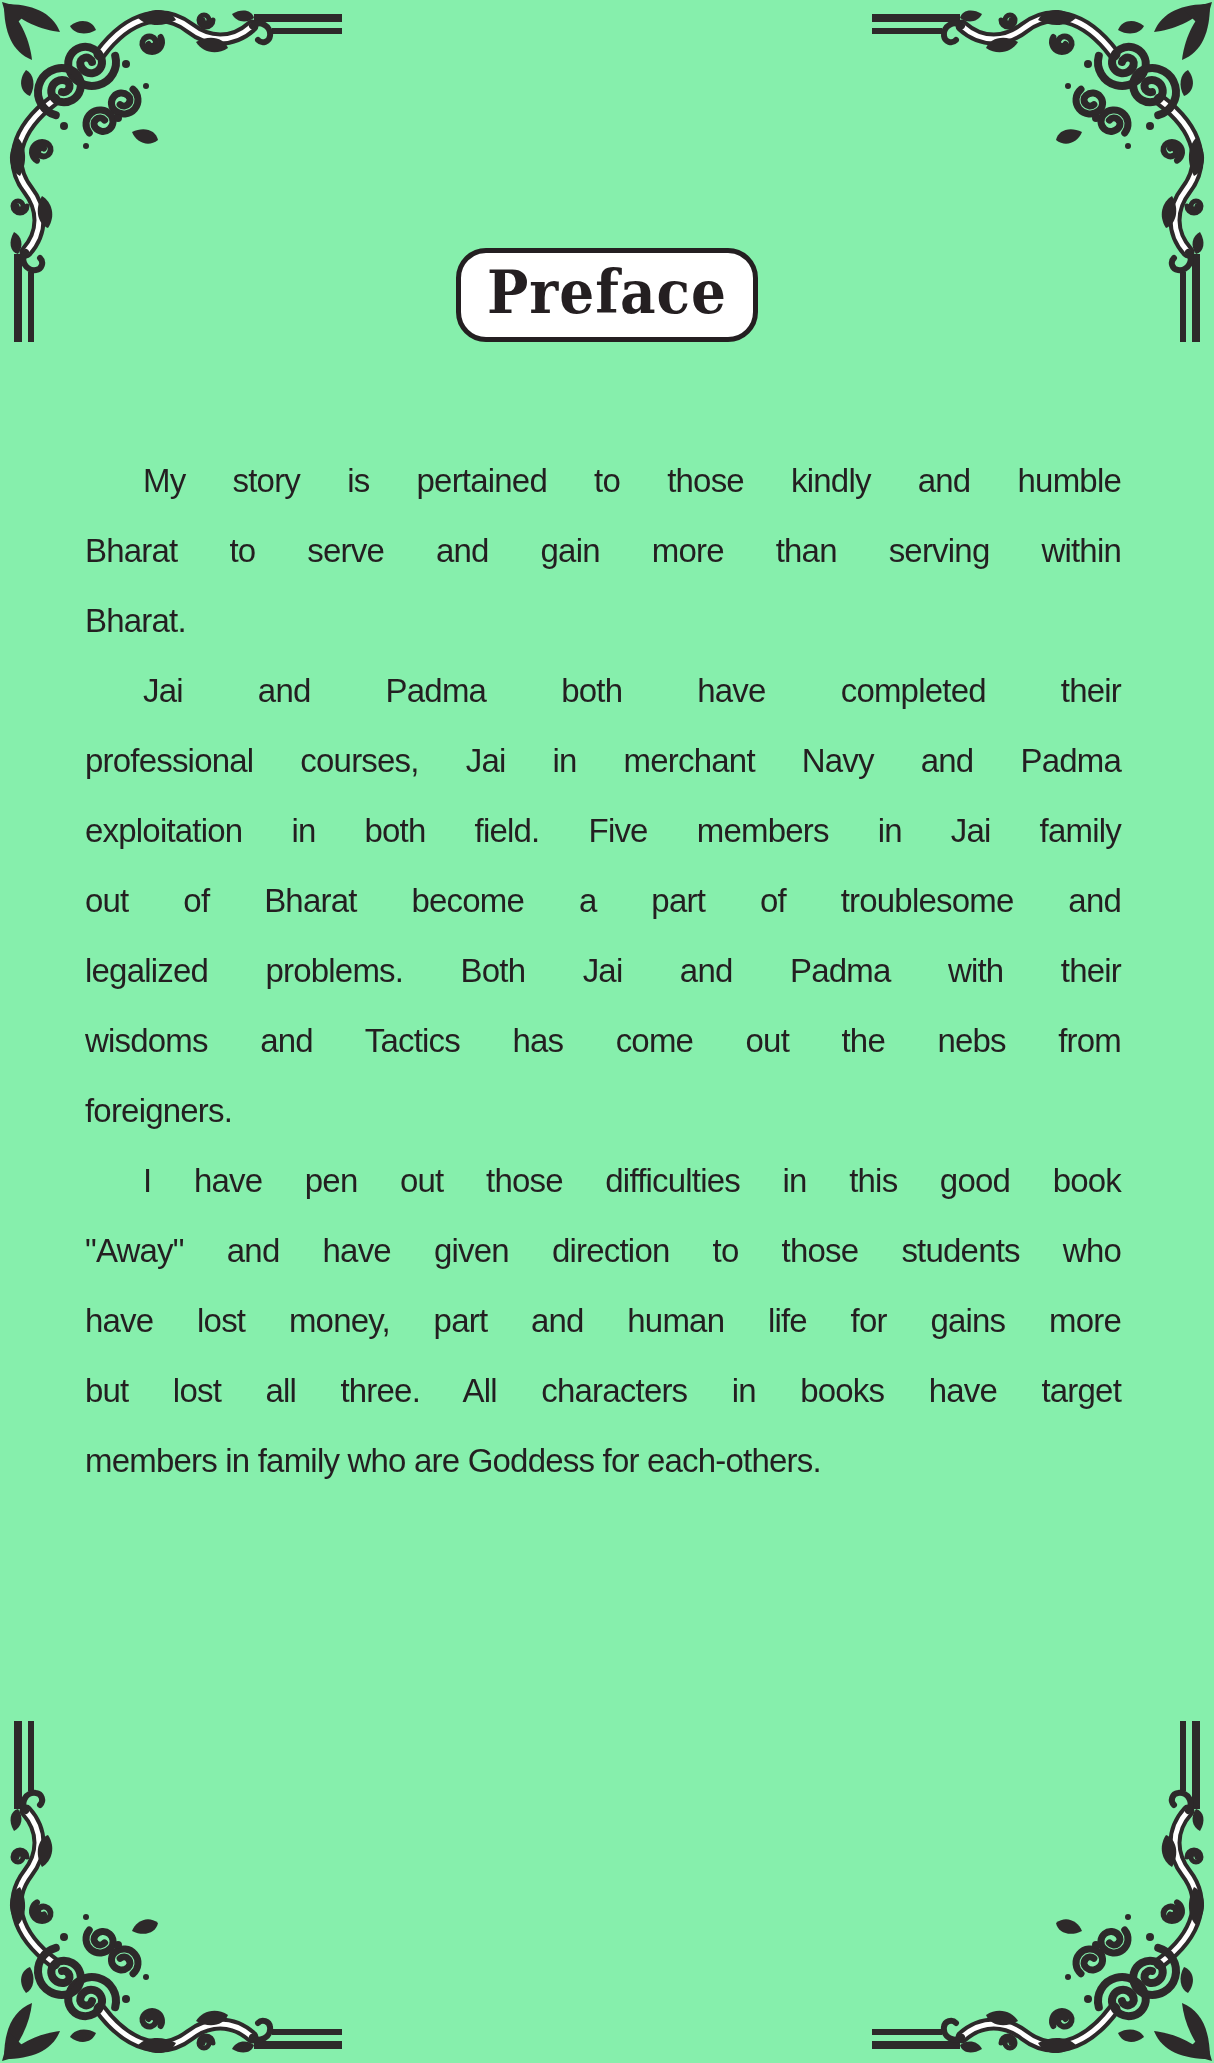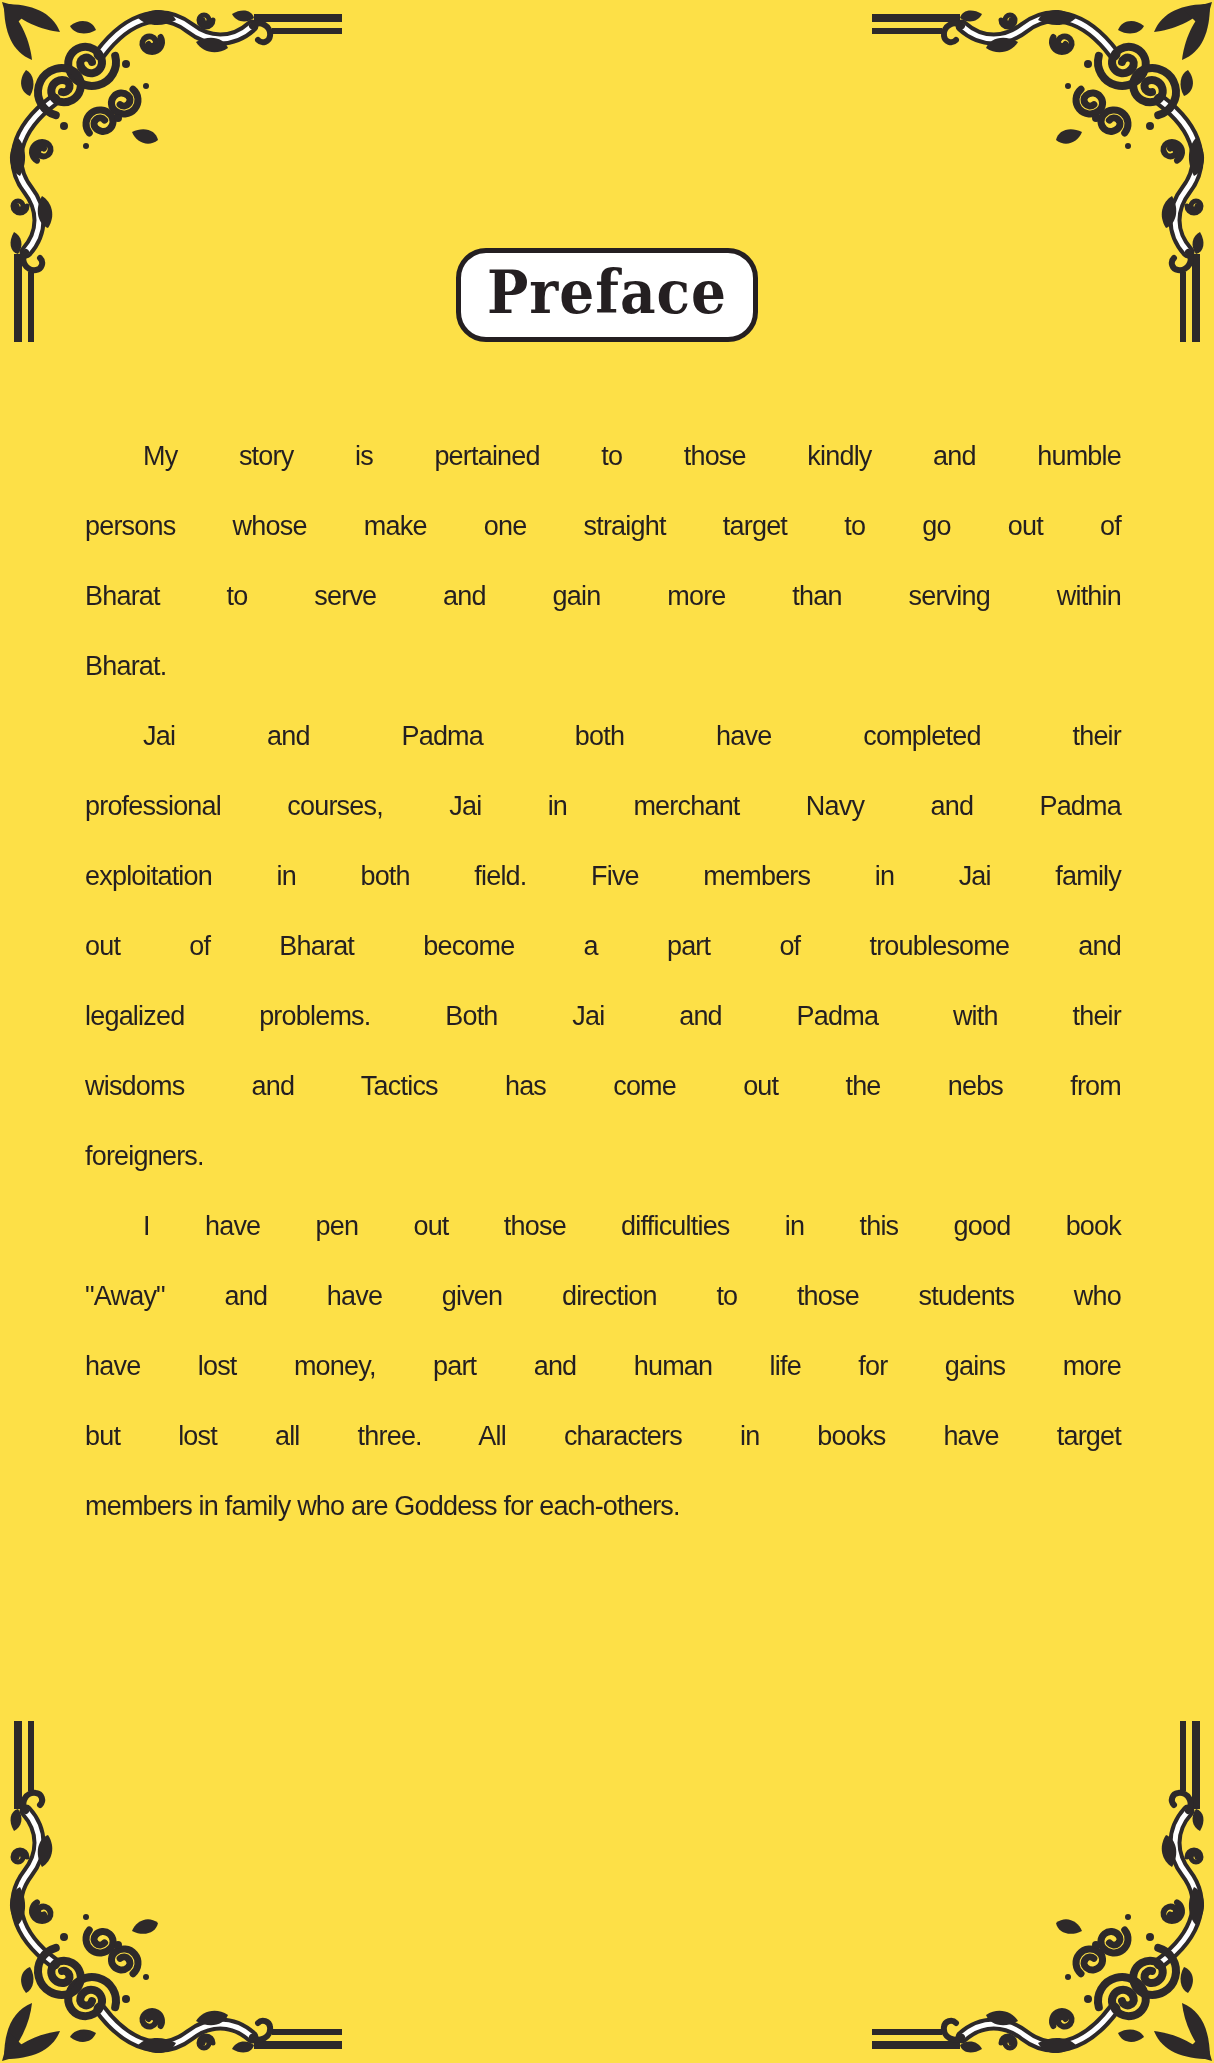--- a/index.html
+++ b/index.html
@@ -5,21 +5,21 @@
   html, body { margin: 0; padding: 0; }
   body {
     width: 1214px; height: 2063px;
     background: #ffffff;
     font-family: "Liberation Sans", sans-serif;
     overflow: hidden;
   }
   .page {
     position: relative;
     width: 1214px; height: 2063px;
-    background: #fde047;
+    background: #86efac;
   }
 
   
   .corner {
     position: absolute;
     width: 342px; height: 342px;
     pointer-events: none;
   }
   .corner.tl { left: 0; top: 0; }
   .corner.tr { right: 0; top: 0; transform: scaleX(-1); }
@@ -45,24 +45,24 @@
     letter-spacing: 1px;
     color: #241f21;
     transform: scaleY(1.08);
     line-height: 1;
     padding-bottom: 6px;
   }
 
   
   .body-text {
     position: absolute;
-    left: 85px; top: 421px;
+    left: 85px; top: 446px;
     width: 1036px;
     color: #241f21;
-    font-size: 27px;
+    font-size: 33px;
     letter-spacing: -0.8px;
   }
   .para { margin: 0; }
   .line {
     height: 70px;
     line-height: 70px;
     text-align: justify;
     text-align-last: justify;
     white-space: nowrap;
     overflow: visible;
@@ -145,21 +145,20 @@
       <use href="#cornerFlourish"></use>
     </svg>
 
   <div class="title-badge">
     <span class="title-text">Preface</span>
   </div>
 
   <div class="body-text">
       <div class="para">
         <div class="line first">My story is pertained to those kindly and humble</div>
-        <div class="line">persons whose make one straight target to go out of</div>
         <div class="line">Bharat to serve and gain more than serving within</div>
         <div class="line last">Bharat.</div>
       </div>
       <div class="para">
         <div class="line first">Jai and Padma both have completed their</div>
         <div class="line">professional courses, Jai in merchant Navy and Padma</div>
         <div class="line">exploitation in both field. Five members in Jai family</div>
         <div class="line">out of Bharat become a part of troublesome and</div>
         <div class="line">legalized problems. Both Jai and Padma with their</div>
         <div class="line">wisdoms and Tactics has come out the nebs from</div>

